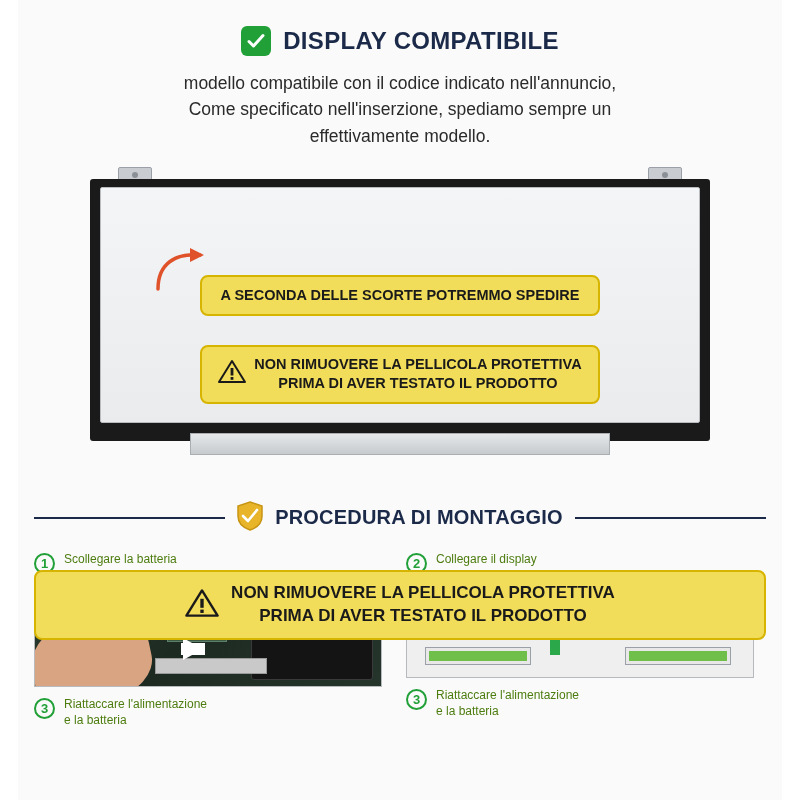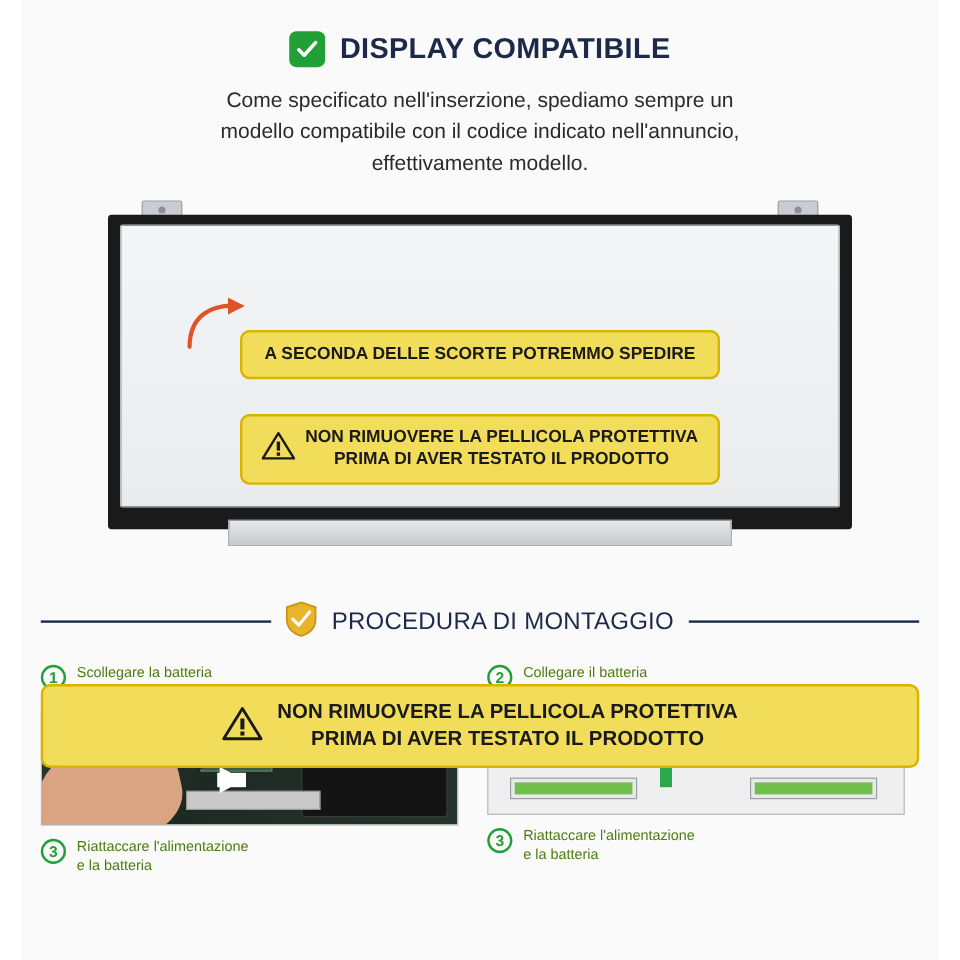--- a/index.html
+++ b/index.html
@@ -176,21 +176,21 @@
     margin: 34px 16px 0 16px;
   }
   .rule {
     flex: 1;
     height: 2px;
     background: #1c2a4a;
   }
   .shield-icon { flex: none; }
   .section-title {
     font-size: 20px;
-    font-weight: normal;
+    font-weight: bold;
     color: #1c2a4a;
     letter-spacing: 0.2px;
     white-space: nowrap;
   }
 
   
   .steps {
     display: flex;
     gap: 24px;
     margin: 16px 16px 0 16px;
@@ -366,22 +366,22 @@
     <div class="header">
       <span class="check-badge">
         <svg width="20" height="20" viewBox="0 0 20 20" aria-hidden="true">
           <path d="M3 10.5 L7.5 15 L17 4.5" fill="none" stroke="#ffffff" stroke-width="3" stroke-linecap="round" stroke-linejoin="round"></path>
         </svg>
       </span>
       <span class="header-title">DISPLAY COMPATIBILE</span>
     </div>
 
     <div class="intro">
+      <div>modello compatibile con il codice indicato nell'annuncio,</div>
       <div>Come specificato nell'inserzione, spediamo sempre un</div>
-      <div>modello compatibile con il codice indicato nell'annuncio,</div>
       <div>effettivamente modello.</div>
     </div>
 
     <div class="panel-wrap">
       <div class="bracket left"></div>
       <div class="bracket right"></div>
 
       <div class="panel">
         <div class="screen"></div>
         <div class="panel-foot"></div>
@@ -449,21 +449,21 @@
             <span style="display:block">Riattaccare l'alimentazione</span>
             <span style="display:block">e la batteria</span>
           </span>
         </div>
       </div>
 
       <div class="step-col">
         <div class="step-head">
           <span class="step-num">2</span>
           <span class="step-text">
-            <span style="display:block">Collegare il batteria</span>
+            <span style="display:block">Collegare il display</span>
           </span>
         </div>
         <div class="photo flat">
           <span class="flat-conn" style="left:18px; top:14px; width:104px; height:16px;">
               <span class="green"></span>
             </span>
           <span class="flat-conn" style="left:18px; bottom:12px; width:104px; height:16px;">
               <span class="green"></span>
             </span>
           <span class="flat-conn" style="right:22px; top:16px; width:104px; height:16px;">

